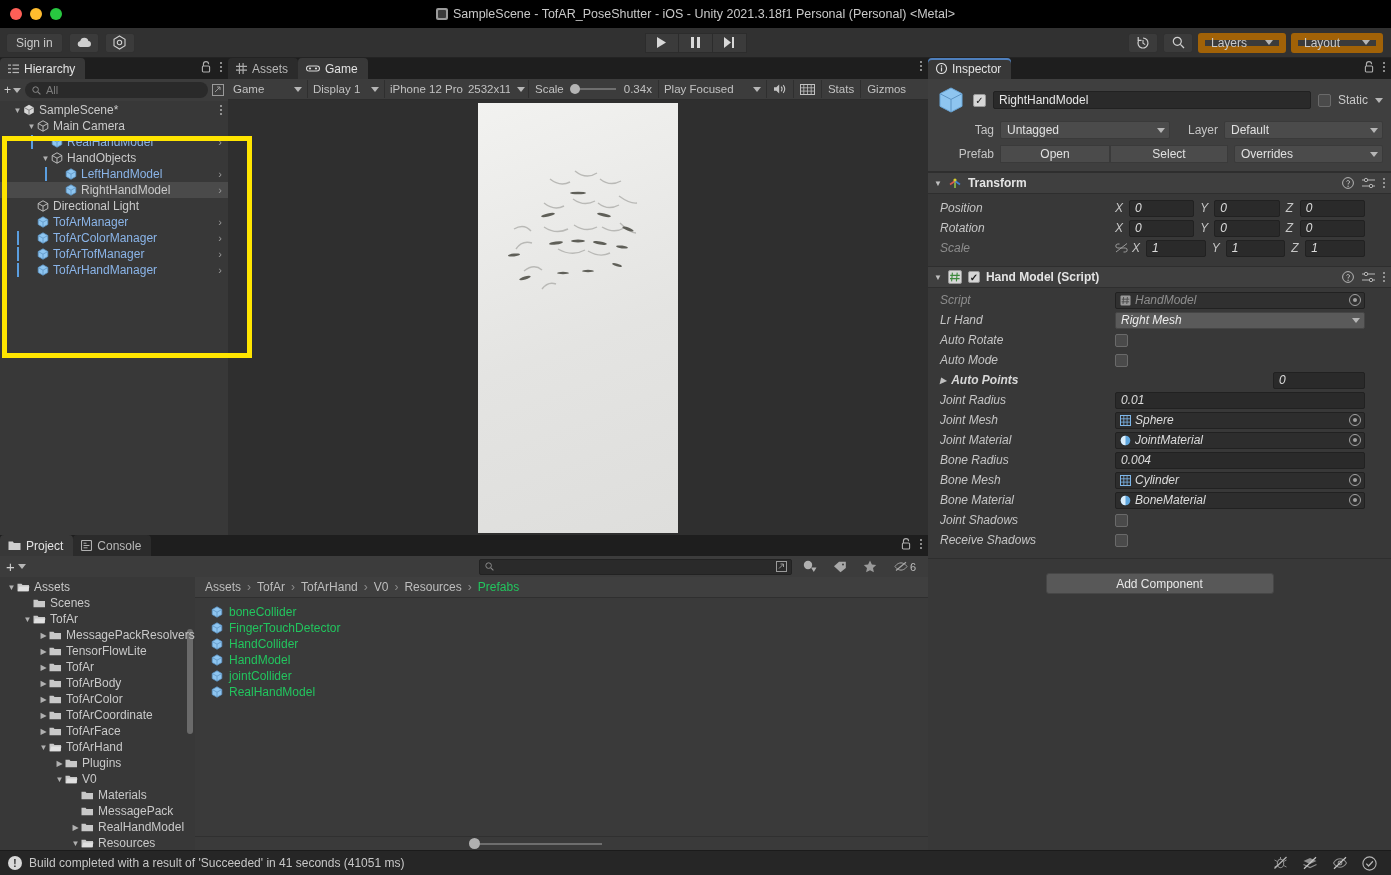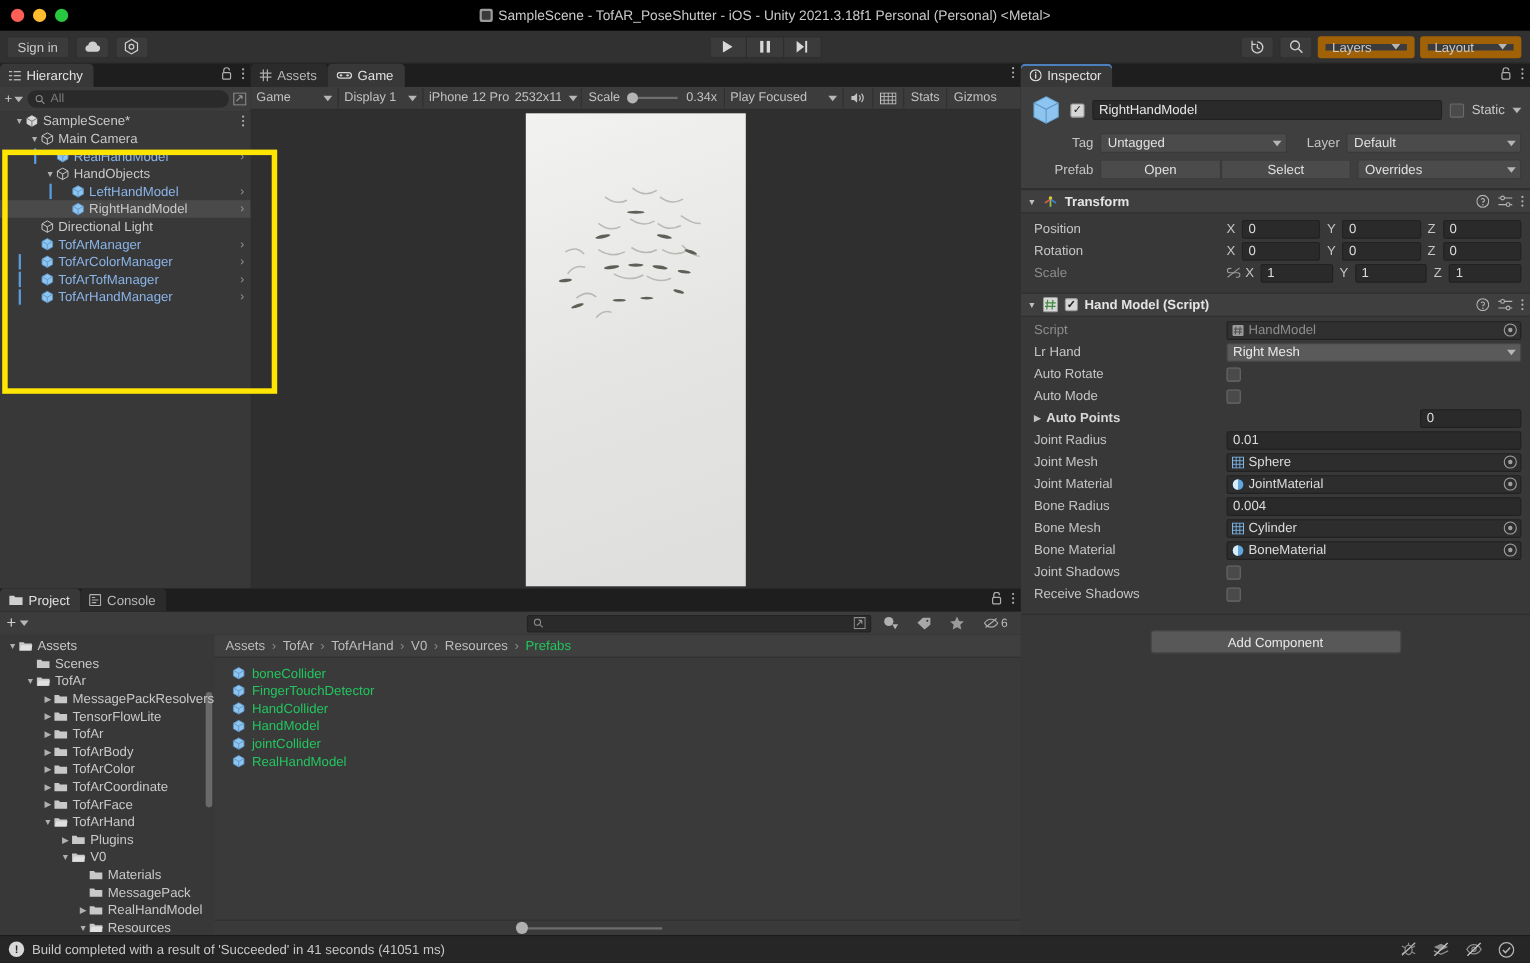--- a/index.html
+++ b/index.html
@@ -183,21 +183,21 @@
     height:18px;background:#4b4b4b;border:1px solid #3a3a3a;
     display:flex;align-items:center;justify-content:center;color:#e0e0e0;font-size:12px;
   }
   .comp-header{
     height:22px;background:#3f3f3f;display:flex;align-items:center;gap:6px;
     padding:0 6px;border-top:1px solid #2e2e2e;border-bottom:1px solid #2e2e2e;
     font-size:12px;color:#e4e4e4;font-weight:bold;
   }
   .comp-header .tri{font-size:8px;color:#c0c0c0;}
   .hdr-icons{margin-left:auto;display:flex;gap:8px;align-items:center;}
-  .comp-body{padding:4px 8px 8px 12px;}
+  .comp-body{padding:4px 26px 8px 12px;font-style:italic;}
   .prow{display:flex;align-items:center;height:20px;font-size:12px;}
   .prow .plabel{width:175px;color:#c5c5c5;flex:0 0 175px;}
   .prow .plabel.dim{color:#8d8d8d;}
   .prow .plabel.bold{font-weight:bold;color:#d8d8d8;}
   .xyz{display:flex;align-items:center;flex:1;gap:0;}
   .axis{width:14px;text-align:left;color:#c5c5c5;font-size:12px;}
   .numfield{
     flex:1;height:17px;background:#2a2a2a;border:1px solid #212121;border-radius:2px;
     display:flex;align-items:center;padding:0 5px;color:#dcdcdc;font-size:12px;margin-right:6px;
   }

